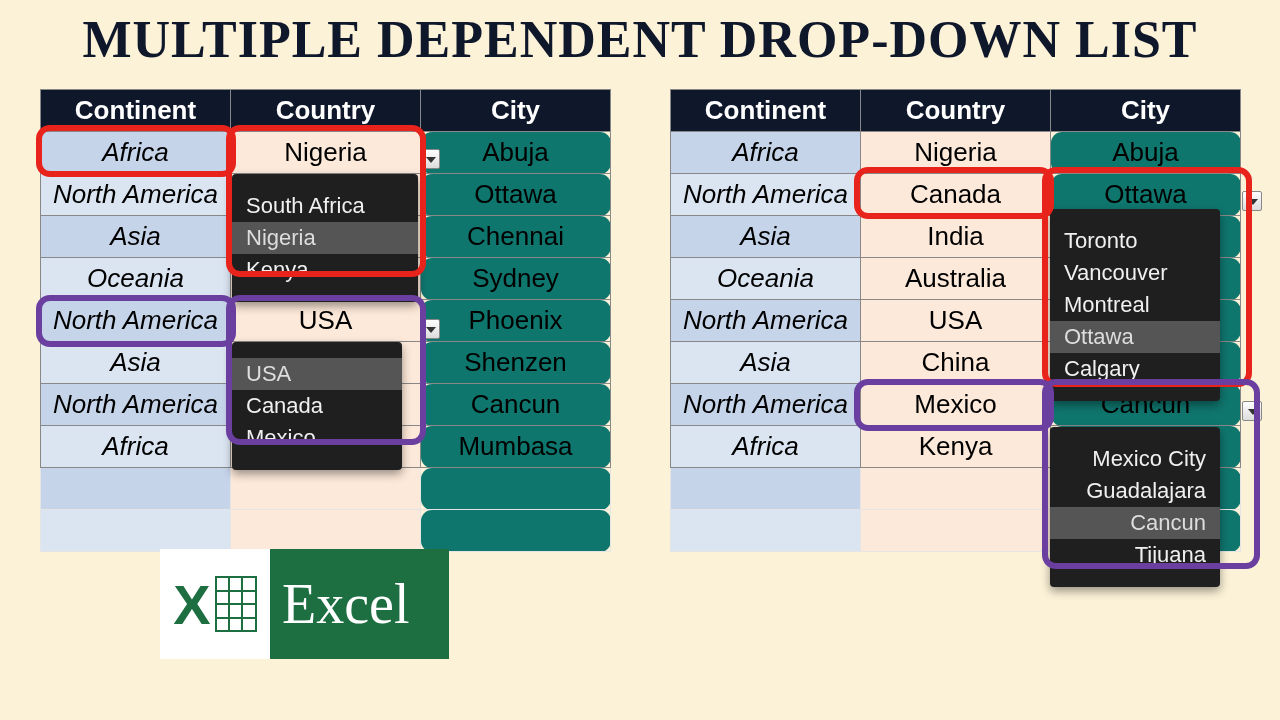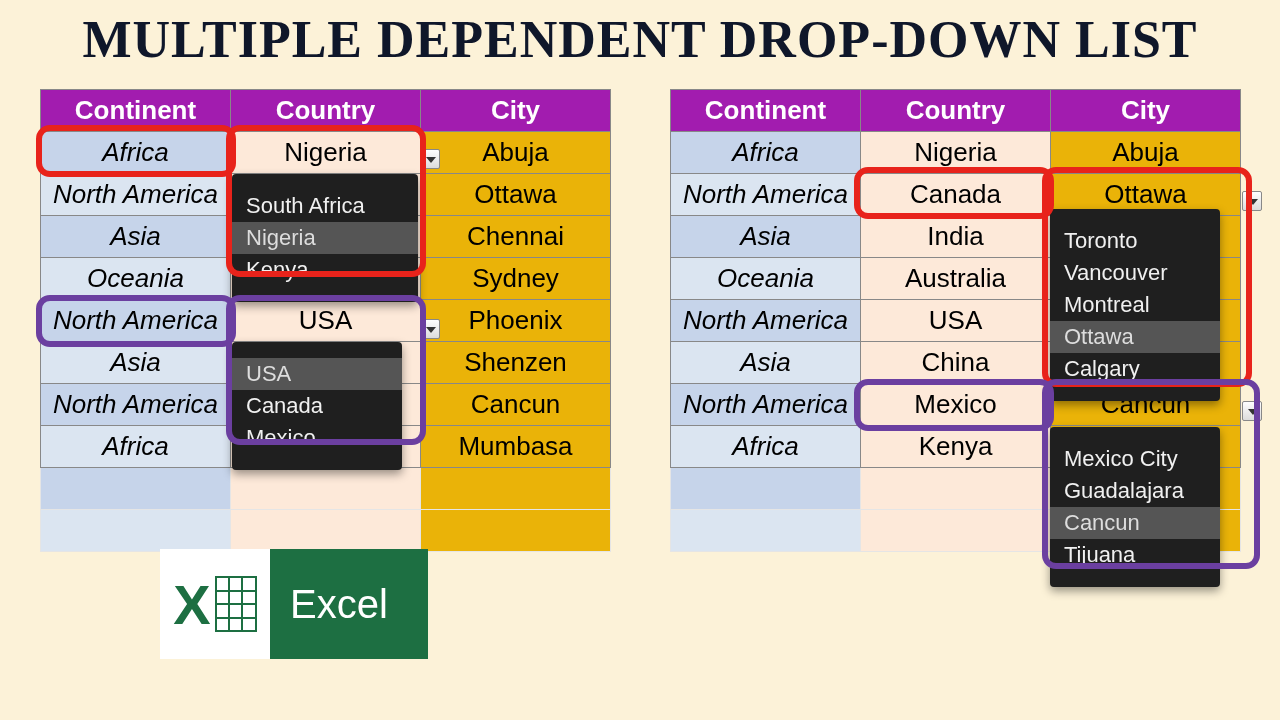--- a/index.html
+++ b/index.html
@@ -33,27 +33,27 @@
   }
   .tbl th, .tbl td {
     border: 1px solid #888;
     padding: 4px 8px;
     text-align: center;
     width: 190px;
     height: 42px;
     white-space: nowrap;
   }
   .tbl th {
-    background: #a21caf;
+    background: #0f172a;
     color: #fff;
     font-weight: 700;
   }
   .col-continent td:nth-child(1) { background: #dbe5f1; font-style: italic; }
   .col-country   td:nth-child(2) { background: #fde9d9; }
-  .col-city      td:nth-child(3) { background: #eab308; }
+  .col-city      td:nth-child(3) { background: #0f766e; border-radius: 11px; }
   
   .tbl tbody tr:nth-child(odd) td:nth-child(1) { background: #c6d4ea; }
   
   .extra-row td { border: 1px solid #e5e5e5; background: #fff; }
 
   
   .dd-btn {
     position: absolute;
     width: 20px; height: 20px;
     background: linear-gradient(#fefefe, #dcdcdc);
@@ -120,23 +120,23 @@
     margin-right: 4px;
   }
   .excel-logo .tile .grid {
     width: 42px; height: 56px;
     background: #1d6f42;
     display: grid; grid-template-columns: repeat(3,1fr); grid-template-rows: repeat(4,1fr);
     gap: 2px; padding: 2px;
   }
   .excel-logo .tile .grid div { background: #fff; }
   .excel-logo .word {
-    font-size: 40px; font-weight: 400;
-    margin-left: 20px;
-    font-family: Liberation Sans, sans-serif;
+    font-size: 56px; font-weight: 400;
+    margin-left: 12px;
+    font-family: Liberation Serif, serif;
   }
 </style>
 </head>
 <body>
 
 <div class="title">MULTIPLE DEPENDENT DROP-DOWN LIST</div>
 
 <div class="stage">
 
   <table class="tbl col-continent col-country col-city" style="left:40px; top:20px;">
@@ -281,21 +281,21 @@
   </div>
 
   <div class="dd-list" style="left:1050px; top:140px; width:150px;">
     <div class="opt">Toronto</div>
     <div class="opt">Vancouver</div>
     <div class="opt">Montreal</div>
     <div class="opt sel">Ottawa</div>
     <div class="opt">Calgary</div>
   </div>
 
-  <div class="dd-list" style="left:1050px; top:358px; width:170px;">
+  <div class="dd-list" style="left:1050px; top:358px; width:170px;text-align:right;">
     <div class="opt">Mexico City</div>
     <div class="opt">Guadalajara</div>
     <div class="opt sel">Cancun</div>
     <div class="opt">Tijuana</div>
   </div>
 
   <div class="hl red" style="left:36px;  top:56px;  width:200px; height:52px;"></div>
   <div class="hl red" style="left:226px; top:56px;  width:200px; height:152px;"></div>
   <div class="hl purple" style="left:36px;  top:226px; width:200px; height:52px;"></div>
   <div class="hl purple" style="left:226px; top:226px; width:200px; height:150px;"></div>

